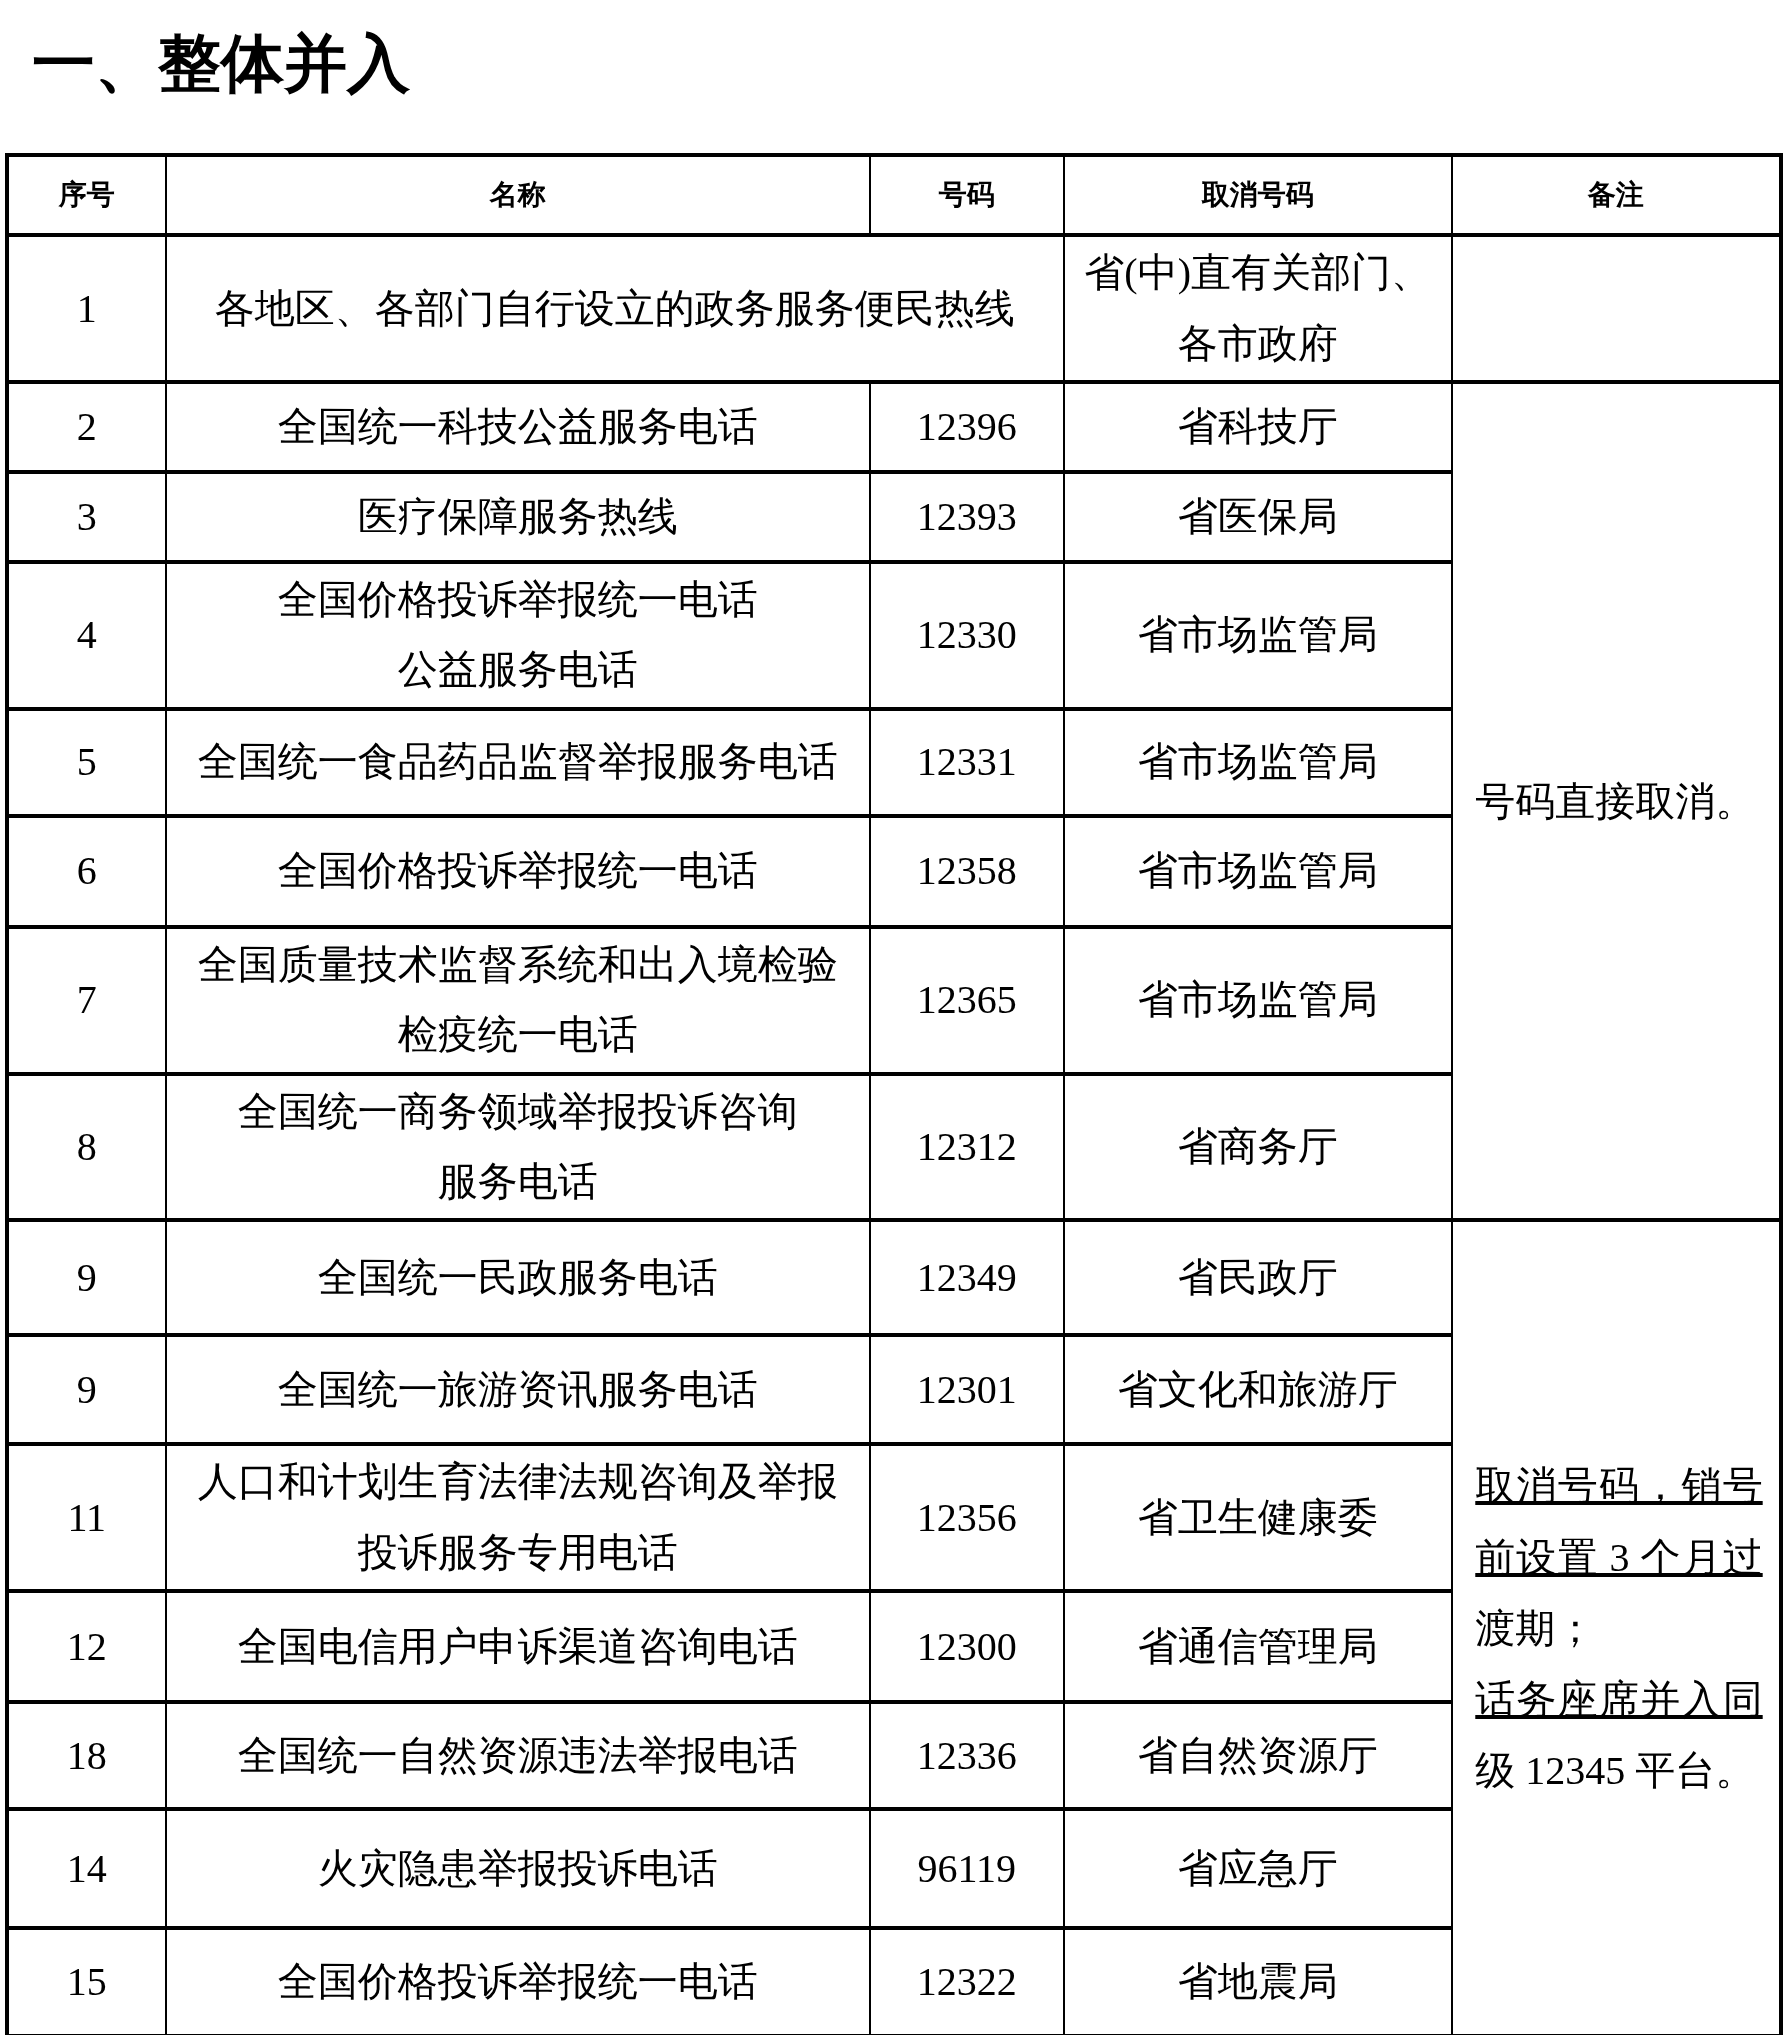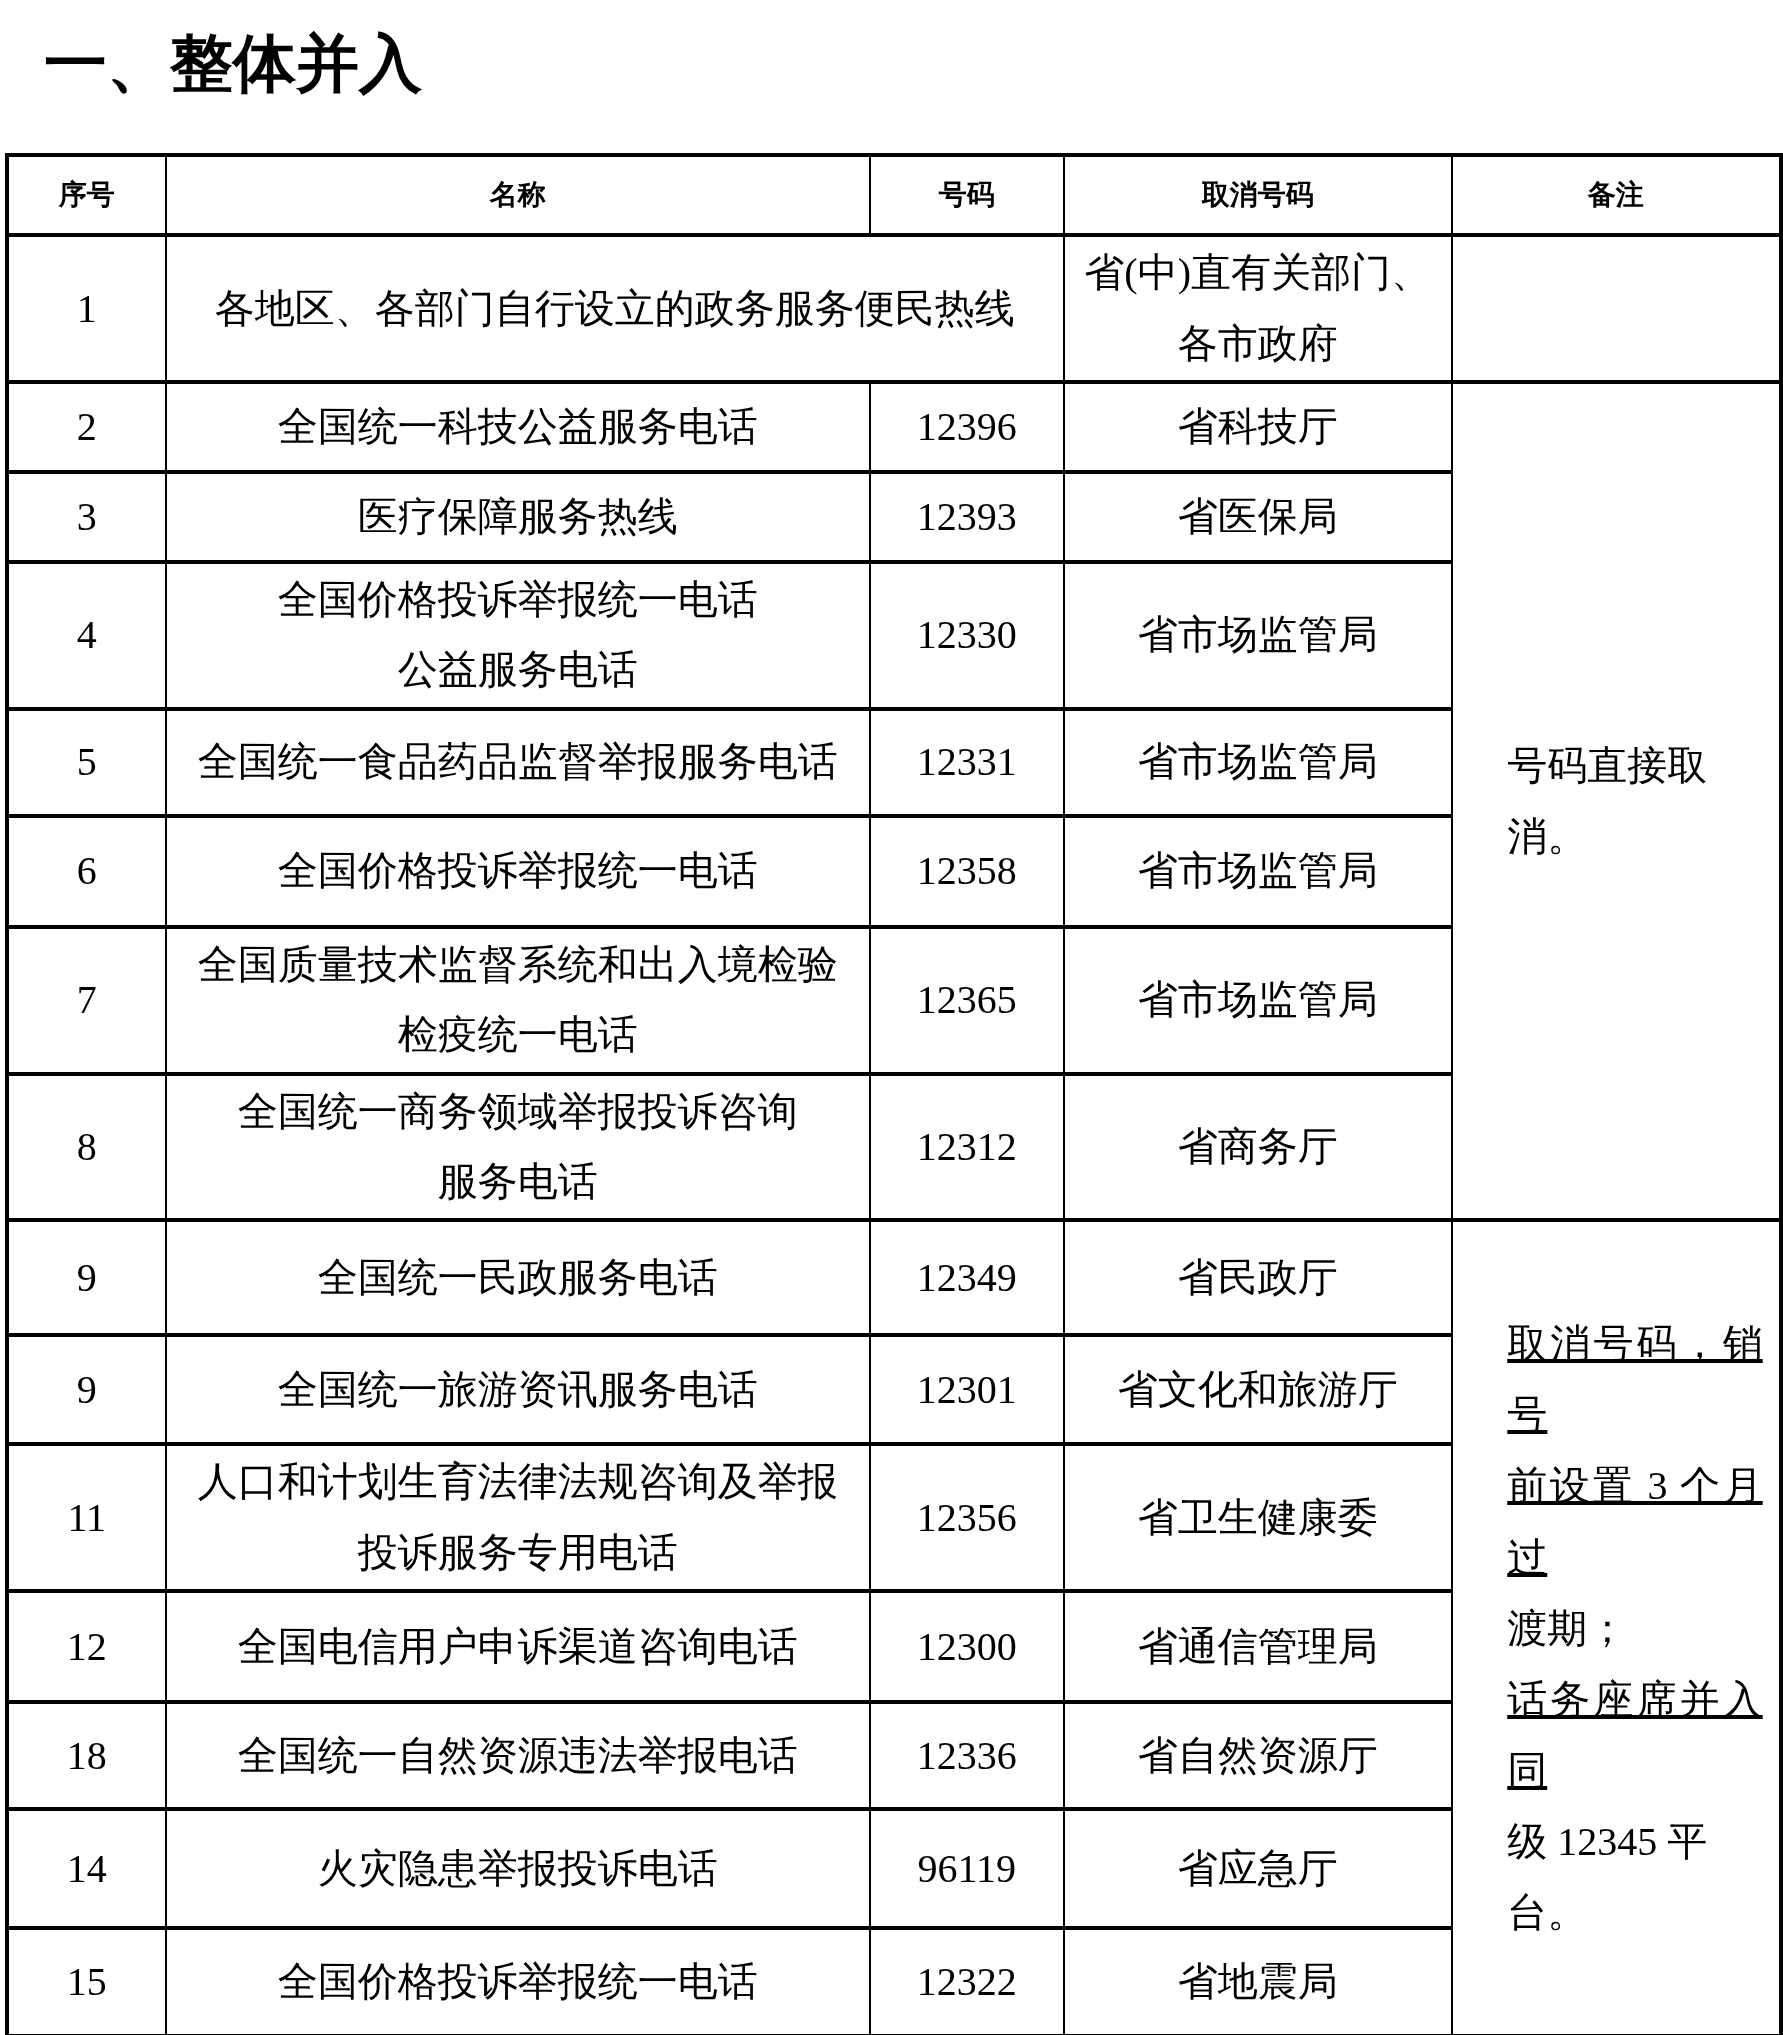--- a/index.html
+++ b/index.html
@@ -7,21 +7,21 @@
     width: 1784px; height: 2035px;
     color: #000;
     font-family: "Liberation Serif", serif;
     overflow: hidden;
   }
   .title {
     font-family: "Liberation Sans", sans-serif;
     font-weight: bold;
     font-size: 63px;
     line-height: 1.1;
-    margin: 29px 0 0 44px;
+    margin: 29px 0 0 32px;
   }
   table.doc {
     border-collapse: collapse;
     table-layout: fixed;
     width: 1774px;
     margin: 55px 0 0 4.7px;
     border: 4.2px solid #000;
   }
   th, td {
     border: 2.8px solid #000;
@@ -39,21 +39,21 @@
   td {
     font-size: 40px;
     text-align: center;
     line-height: 1.4;
   }
   td .ln { line-height: 1.76; }
   td.remark {
     text-align: left;
     padding: 0 16px 0 22.6px;
   }
-  td.remark .rline { line-height: 1.78; margin-left: 32px; }
+  td.remark .rline { line-height: 1.78; }
   td.remark .rline.j {
     text-align: justify;
     text-align-last: justify;
     text-decoration: underline;
   }
 </style>
 </head>
 <body>
 
 <div>

